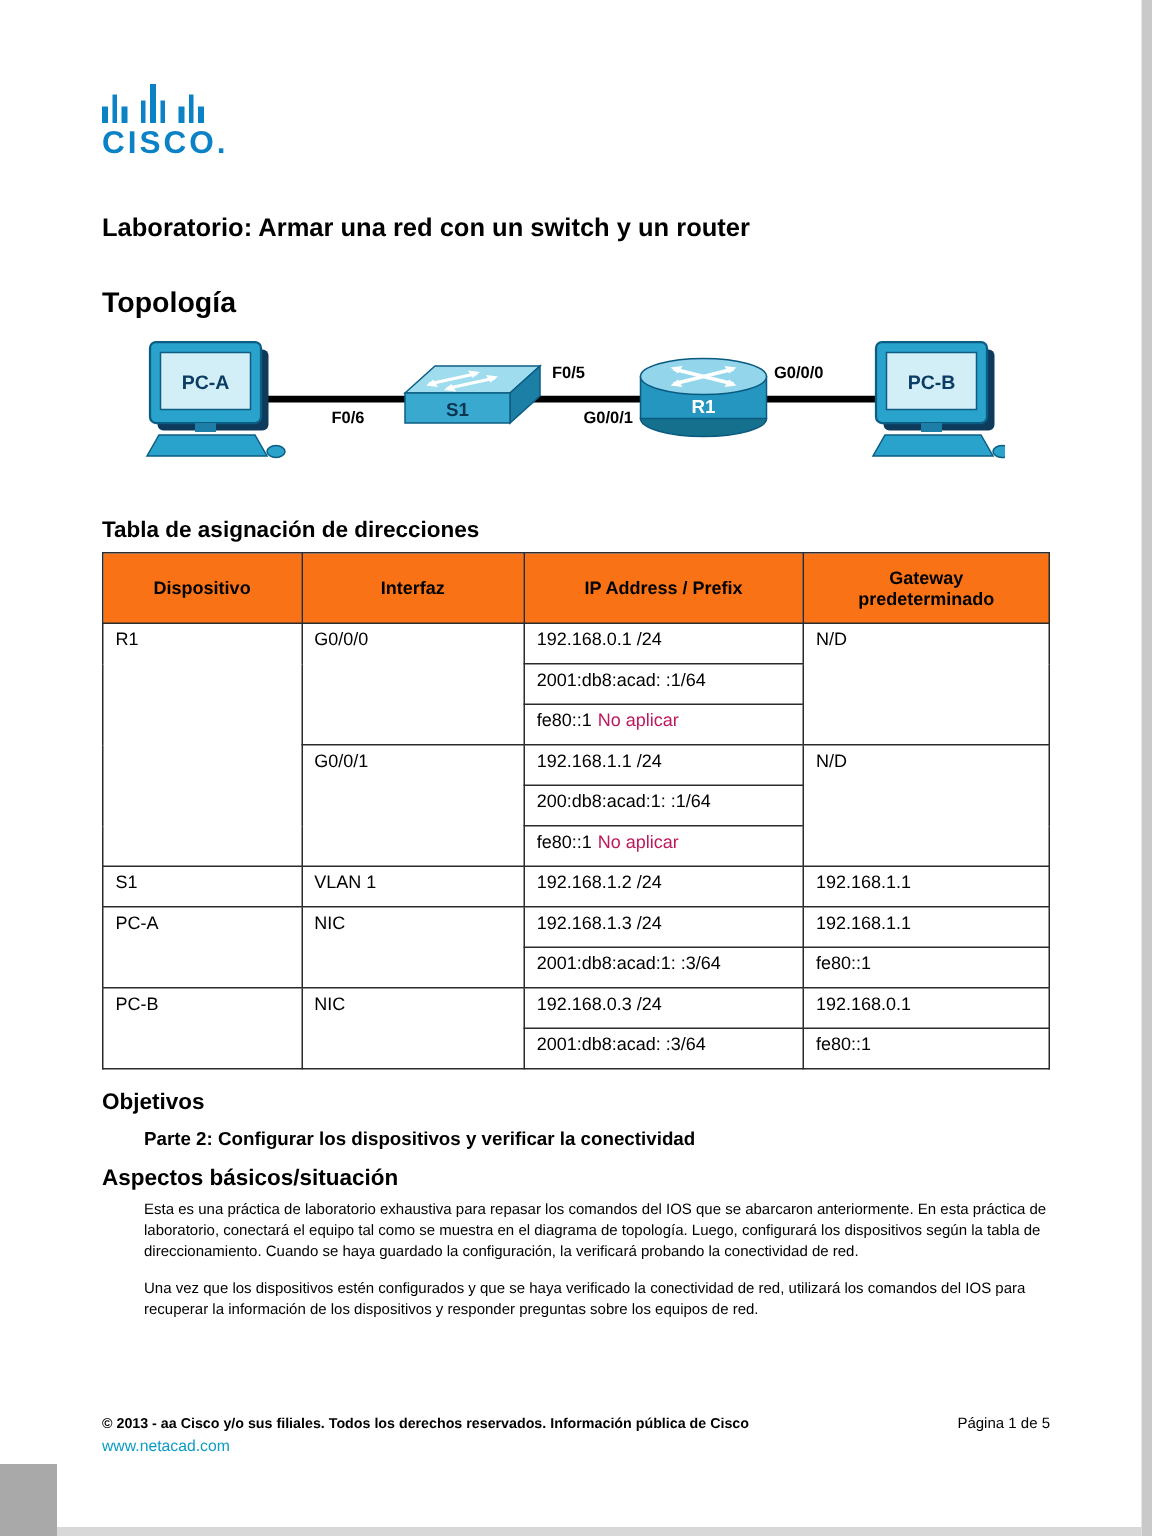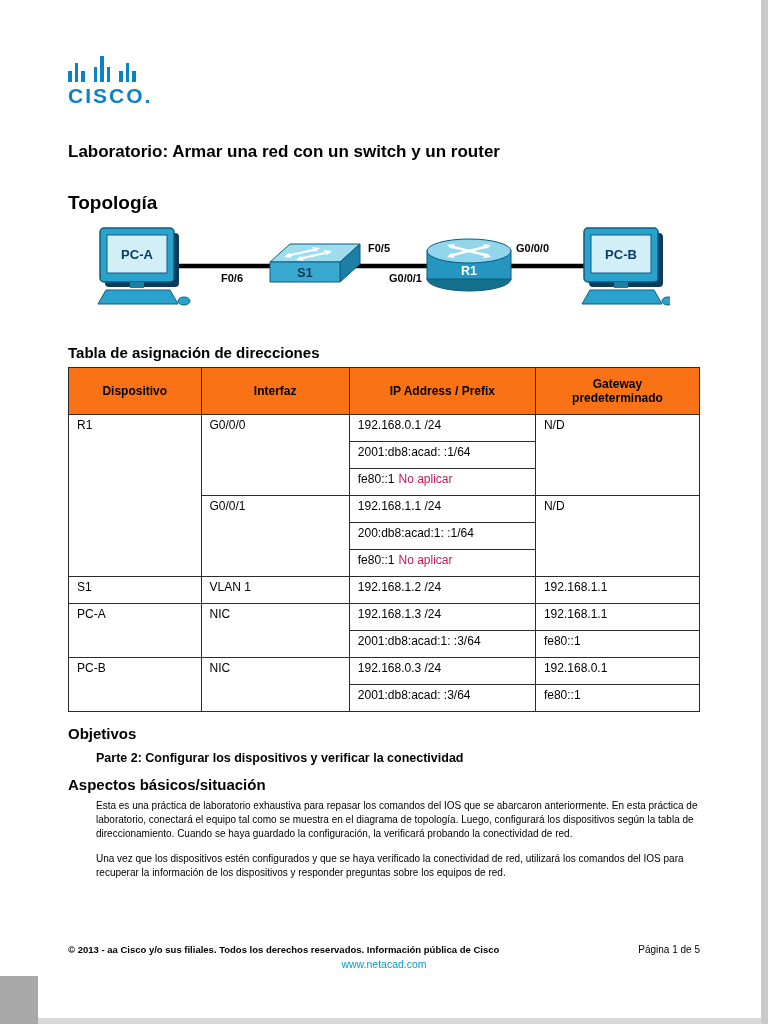--- a/index.html
+++ b/index.html
@@ -40,21 +40,21 @@
 
   
   .objective{font-weight:700;font-size:12.5px;margin:9px 0 9px 28px;}
   .body-text{font-size:10px;line-height:1.4;margin:0 0 11px 28px;}
 
   
   footer{position:absolute;left:68px;right:68px;top:944px;}
   .footer-row{display:flex;justify-content:space-between;align-items:baseline;font-size:9.5px;}
   .footer-copy{font-weight:700;}
   .footer-page{font-weight:400;font-size:10px;text-align:right;}
-  .footer-url{text-align:center;color:#0a9bc4;font-size:10.5px;margin-top:3px;font-weight:400;}
+  .footer-url{text-align:left;color:#0a9bc4;font-size:10.5px;margin-top:3px;font-weight:400;}
 
   
   .edge-right{position:absolute;right:0;top:0;width:7px;height:1024px;background:#c9c9c9;}
   .corner-bl{position:absolute;left:0;bottom:0;width:38px;height:48px;background:#a9a9a9;}
   .edge-bottom{position:absolute;left:38px;right:7px;bottom:0;height:6px;background:#d8d8d8;}
 </style>
 </head>
 <body>
 
 <div class="page">

